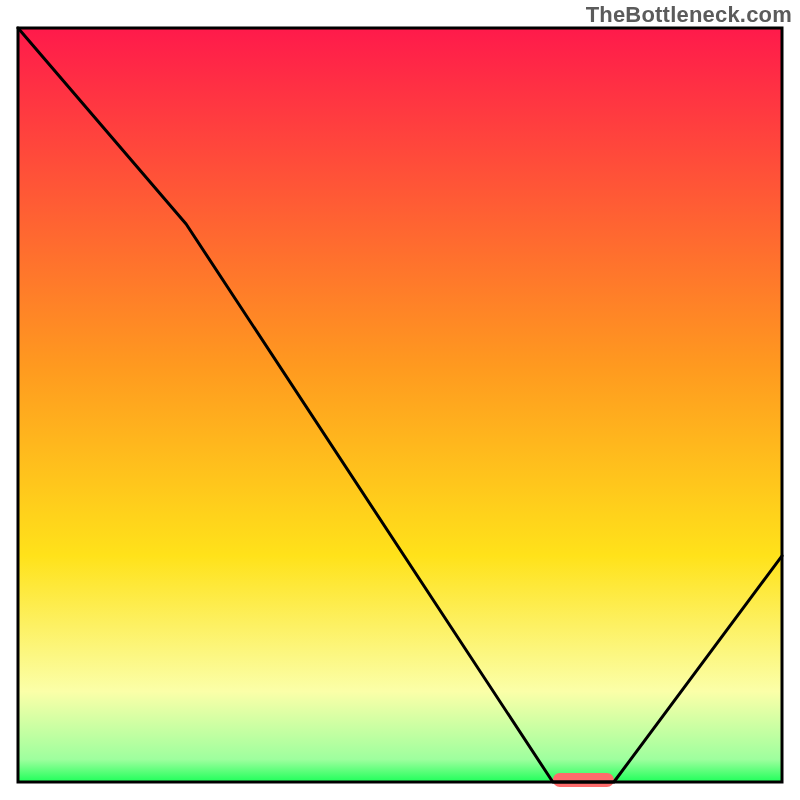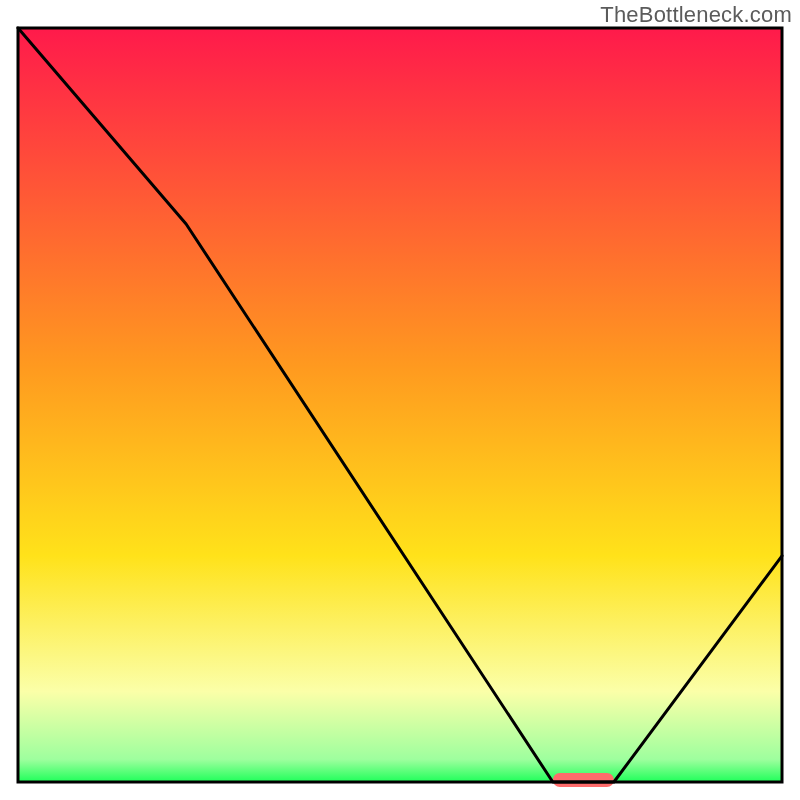--- a/index.html
+++ b/index.html
@@ -13,21 +13,21 @@
   .stage {
     position: relative;
     width: 800px;
     height: 800px;
   }
   .watermark {
     position: absolute;
     top: 2px;
     right: 8px;
     font-size: 22px;
-    font-weight: 400;
+    font-weight: 700;
     color: #5b5b5b;
     letter-spacing: 0.2px;
   }
   svg.chart {
     position: absolute;
     left: 0;
     top: 0;
   }
 </style>
 </head>

